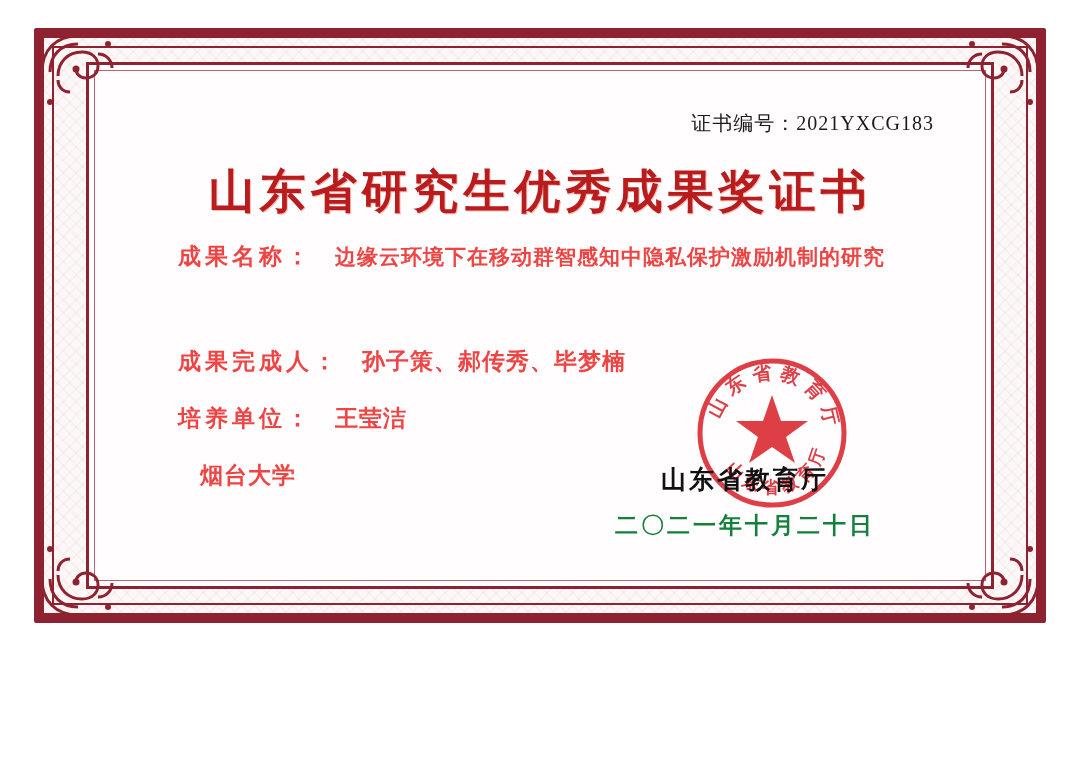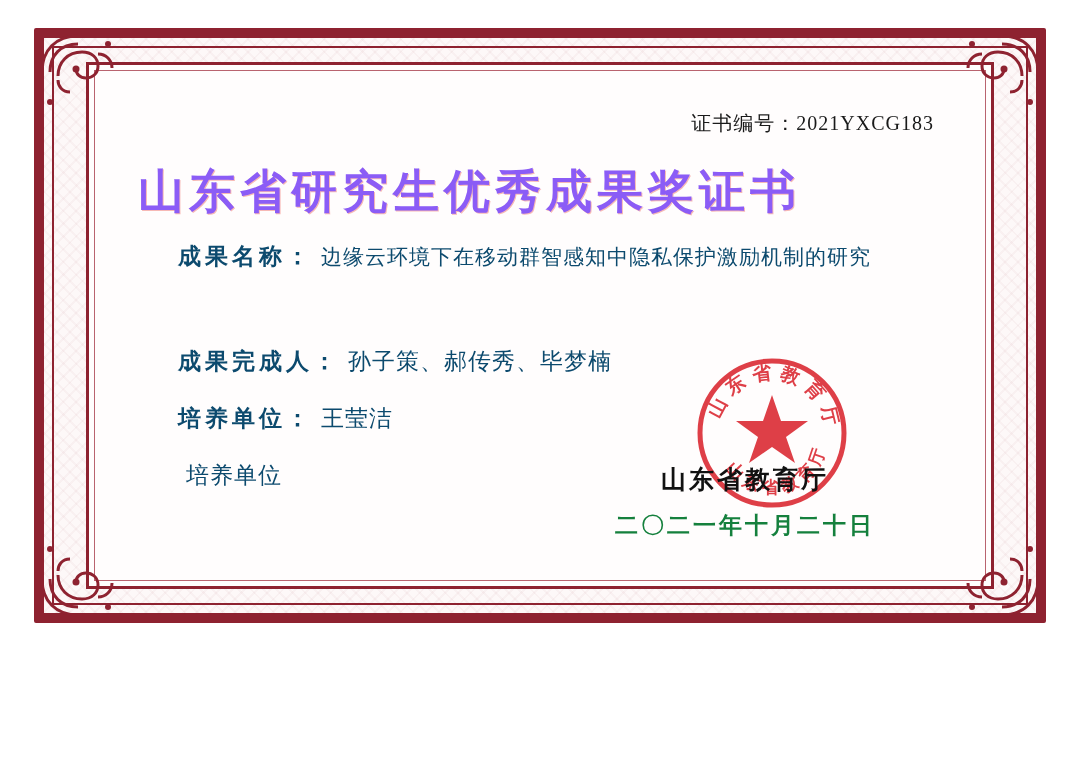--- a/index.html
+++ b/index.html
@@ -92,46 +92,47 @@
     font-size: 20px;
     color: #1a1a1a;
     letter-spacing: 1px;
     margin-top: 10px;
     margin-right: 8px;
     white-space: nowrap;
   }
 
   .title {
     margin-top: 24px;
+    text-align: center;
     font-family: "DejaVu Serif", "Liberation Serif", serif;
     font-weight: bold;
     font-size: 46px;
     letter-spacing: 5px;
-    color: #8b5cf6;
+    color: #b91c1c;
     text-shadow: 1px 1px 0 rgba(232,57,45,0.35);
   }
 
   .field {
     display: flex;
     align-items: baseline;
     margin-top: 26px;
     padding-left: 40px;
     font-size: 23px;
-    color: #0c4a6e;
+    color: #ef4444;
     font-family: "DejaVu Serif", "Liberation Serif", serif;
     font-weight: bold;
   }
   .field .label {
     letter-spacing: 4px;
     white-space: nowrap;
   }
   .field .value {
-    margin-left: 8px;
+    margin-left: 22px;
     letter-spacing: 1px;
-    font-weight: normal;
+    font-weight: bold;
     white-space: nowrap;
   }
   .field.title-row { margin-top: 18px; }
   .field.title-row .value { font-size: 21px; }
   .field.gap-big { margin-top: 74px; text-align: right; }
 
   
   .issuer-block {
     position: absolute;
     right: 70px;
@@ -261,21 +262,21 @@
       <span class="label">成果完成人：</span>
       <span class="value">孙子策、郝传秀、毕梦楠</span>
     </div>
 
     <div class="field">
       <span class="label">培养单位：</span>
       <span class="value">王莹洁</span>
     </div>
 
     <div class="field">
-      <span class="value">培养单位</span>
+      <span class="value">烟台大学</span>
     </div>
 
 
     <div class="seal">
       <svg viewBox="0 0 160 160" xmlns="http://www.w3.org/2000/svg">
         <circle cx="80" cy="80" r="72" fill="none" stroke="#d9202a" stroke-width="5"></circle>
         <path d="M80 42 L89 68 L116 68 L94 84 L103 110 L80 94 L57 110 L66 84 L44 68 L71 68 Z" fill="#d9202a"></path>
         <path id="sealTop" d="M80 22 m-54 58 a54 54 0 0 1 108 0" fill="none"></path>
         <text font-family="DejaVu Serif, serif" font-size="19" font-weight="bold" fill="#d9202a" letter-spacing="7">
           <textPath href="#sealTop" startOffset="8%">山东省教育厅</textPath>

